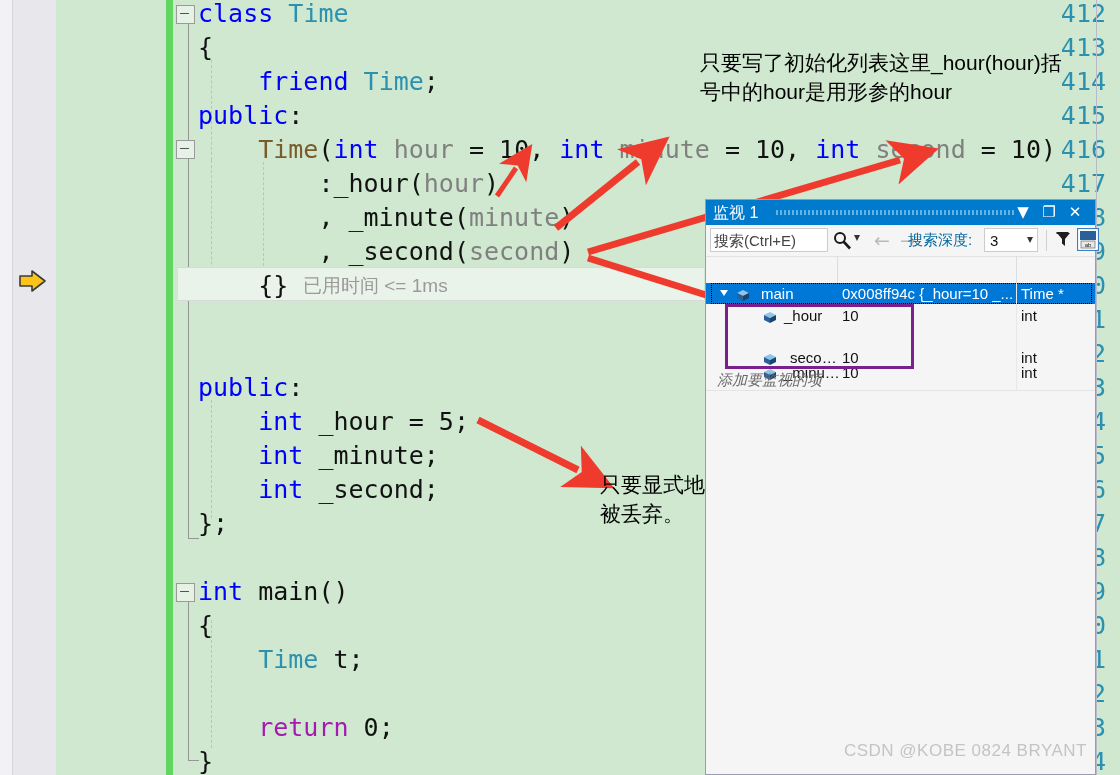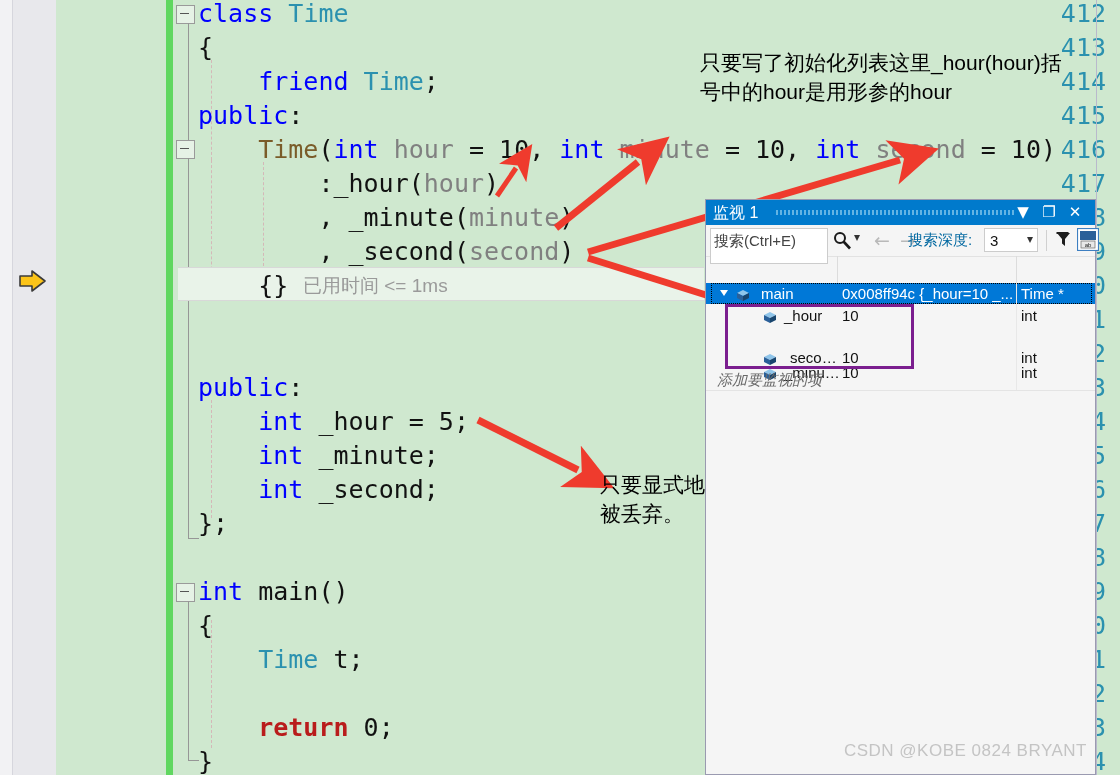--- a/index.html
+++ b/index.html
@@ -21,21 +21,21 @@
     font-size:25px;line-height:34px;color:#2b91af;letter-spacing:0px;}
 
   .codeline{position:absolute;left:0;height:34px;line-height:34px;white-space:pre;
     font-family:"DejaVu Sans Mono","Liberation Mono",monospace;font-size:25px;}
 
   .tok-kw{color:#0000ff;}
   .tok-type{color:#2b91af;}
   .tok-fn{color:#7a5c29;}
   .tok-plain{color:#111111;}
   .tok-param{color:#808080;}
-  .tok-ctl{color:#b91c1c;font-weight:bold;}
+  .tok-ctl{color:#a21caf;}
 
   
   .fold{position:absolute;width:17px;height:17px;border:1px solid #9a9a9a;background:#e6f2e6;}
   .fold:before{content:"";position:absolute;left:3px;top:7px;width:9px;height:1px;background:#555;}
   .foldline{position:absolute;width:1px;background:#969696;}
   .foldfoot{position:absolute;height:1px;background:#969696;}
   .guide{position:absolute;width:0;border-left:1px dashed #d4b8b8;}
 
   
   .cur-arrow{position:absolute;left:18px;width:30px;height:26px;}
@@ -57,21 +57,21 @@
   .w-title{position:absolute;left:0;top:0;right:0;height:25px;background:#007acc;}
   .w-title-text{position:absolute;left:7px;top:3px;color:#ffffff;font-size:16px;
     font-family:"Liberation Sans",sans-serif;}
   .w-title-dots{position:absolute;left:70px;top:10px;right:80px;height:5px;
     background-image:repeating-linear-gradient(to right,#63b4e4 0 2px,transparent 2px 4px);}
   .w-btn{position:absolute;top:3px;width:20px;height:19px;color:#fff;text-align:center;
     font-size:15px;line-height:19px;font-family:"DejaVu Sans",sans-serif;}
 
   .w-toolbar{position:absolute;left:0;top:25px;right:0;height:31px;background:#f5f5f5;
     border-bottom:1px solid #e2e2e2;}
-  .w-search{position:absolute;left:4px;top:3px;width:118px;height:36px;background:#fff;
+  .w-search{position:absolute;left:4px;top:3px;width:118px;height:24px;background:#fff;
     border:1px solid #cccccc;box-sizing:border-box;}
   .w-search-ph{position:absolute;left:3px;top:3px;color:#444;font-size:15px;
     font-family:"Liberation Sans",sans-serif;}
   .w-nav{position:absolute;top:4px;font-size:19px;color:#b9b9b9;font-family:"DejaVu Sans",sans-serif;}
   .w-depth-lab{position:absolute;left:202px;top:6px;font-size:15px;color:#0369a1;
     font-family:"Liberation Sans",sans-serif;}
   .w-depth-box{position:absolute;left:278px;top:3px;width:54px;height:24px;background:#fff;
     border:1px solid #cccccc;box-sizing:border-box;}
   .w-depth-val{position:absolute;left:5px;top:3px;font-size:15px;color:#111;
     font-family:"Liberation Sans",sans-serif;}

